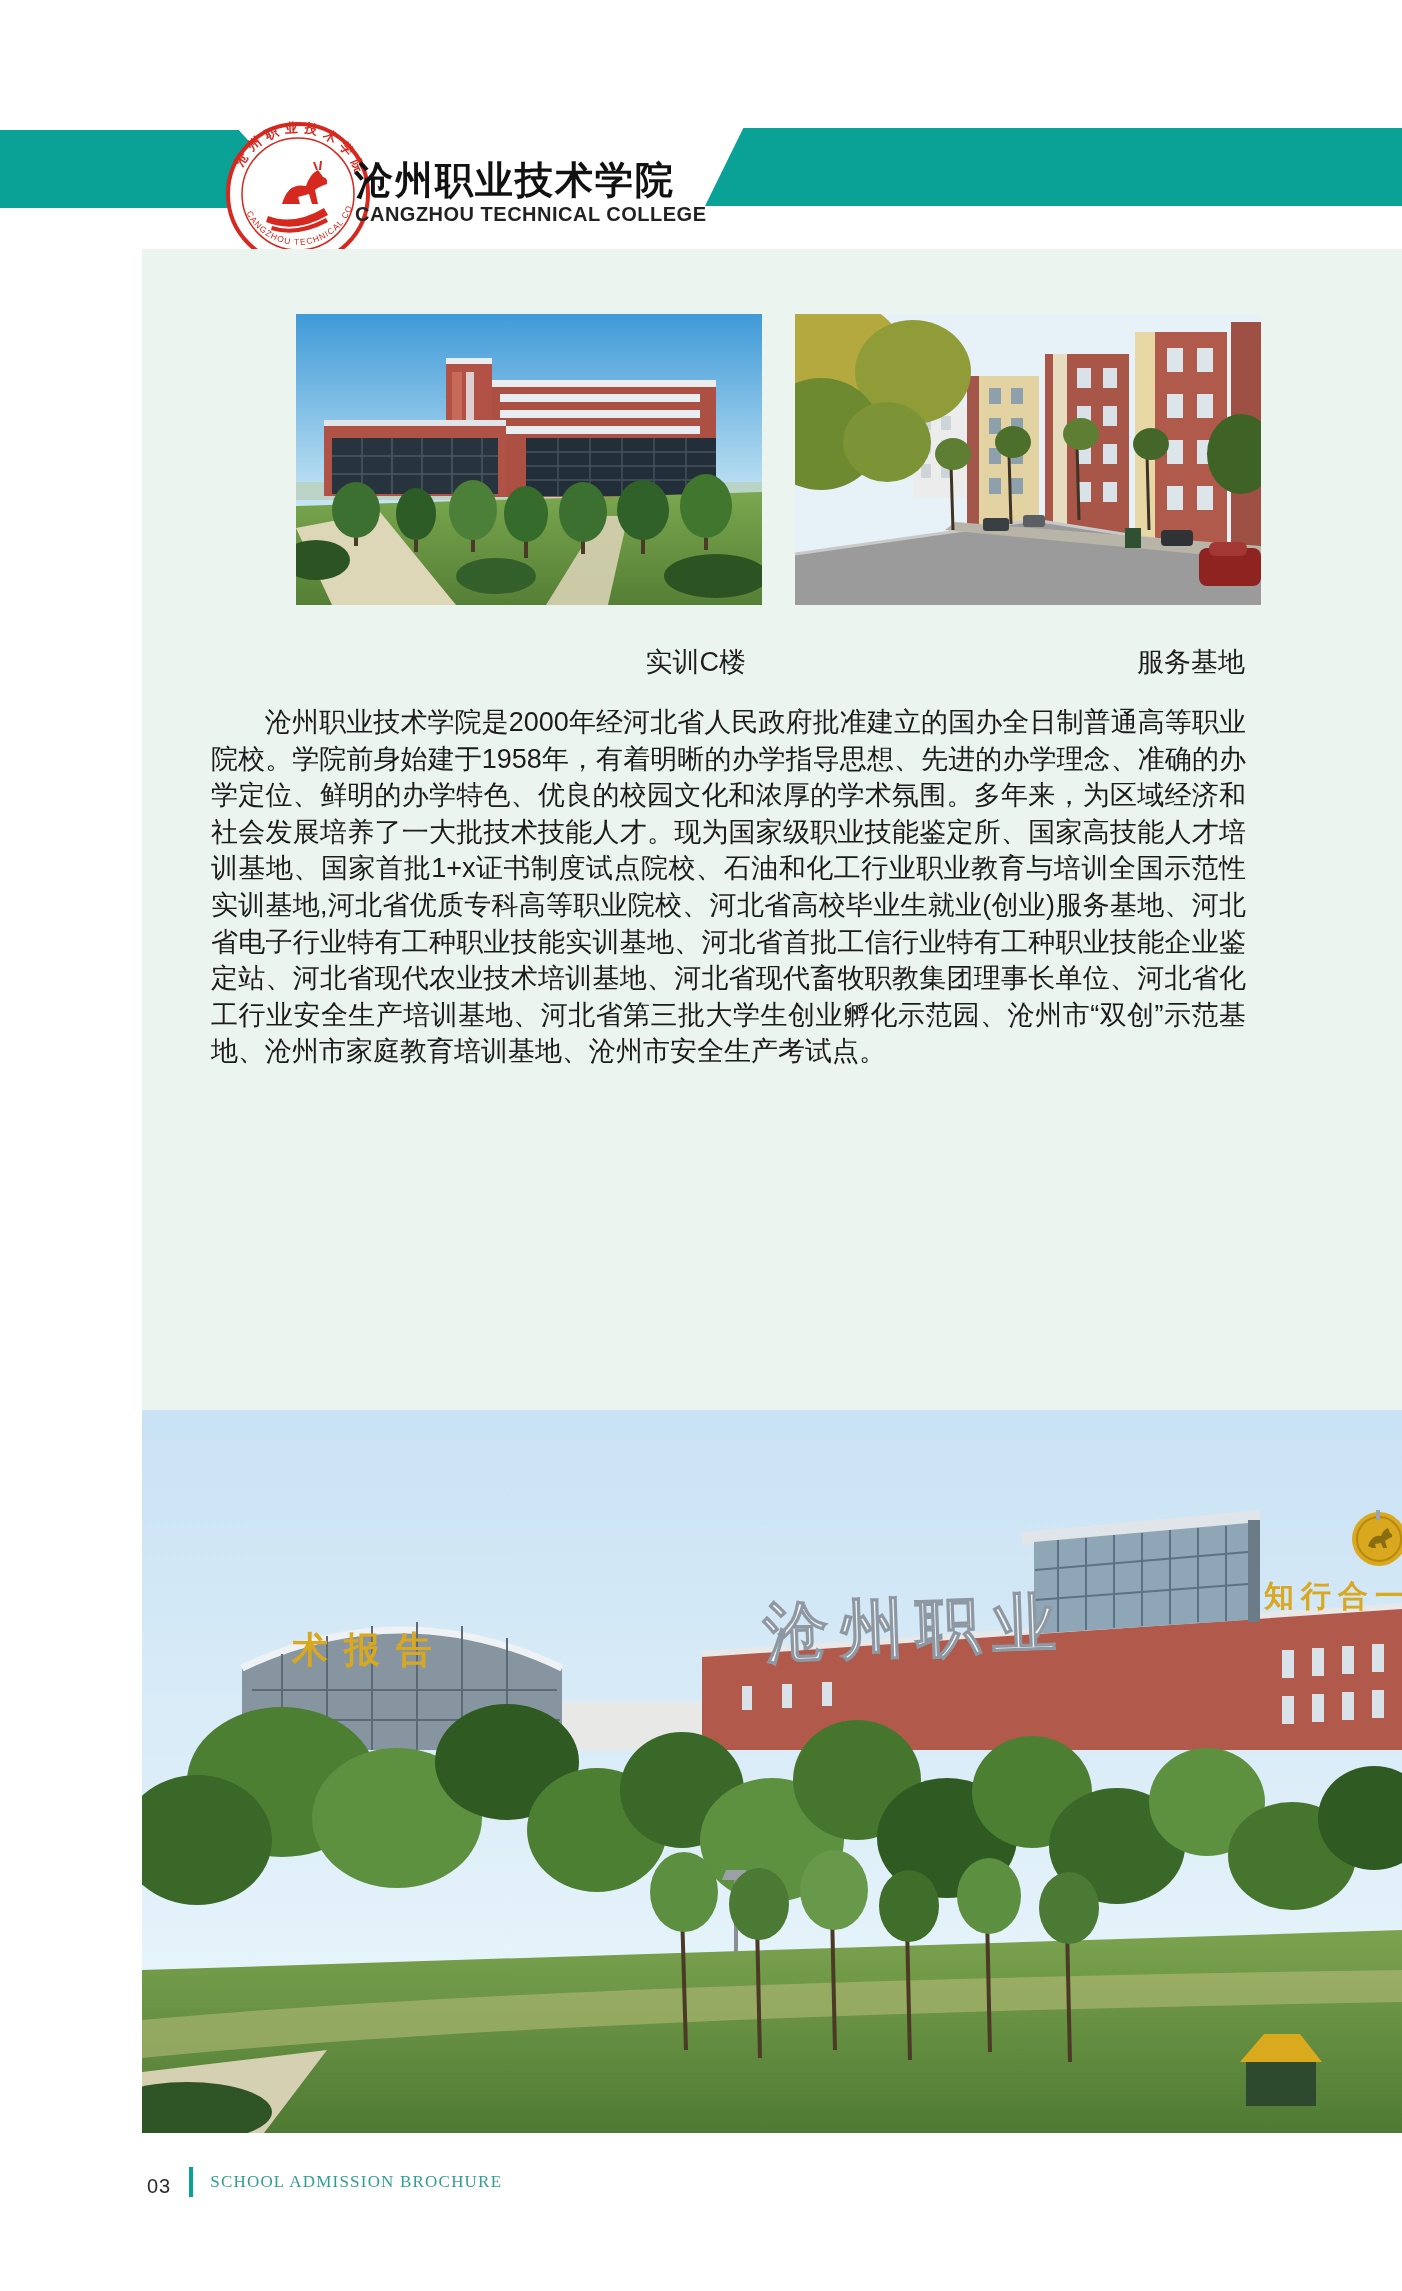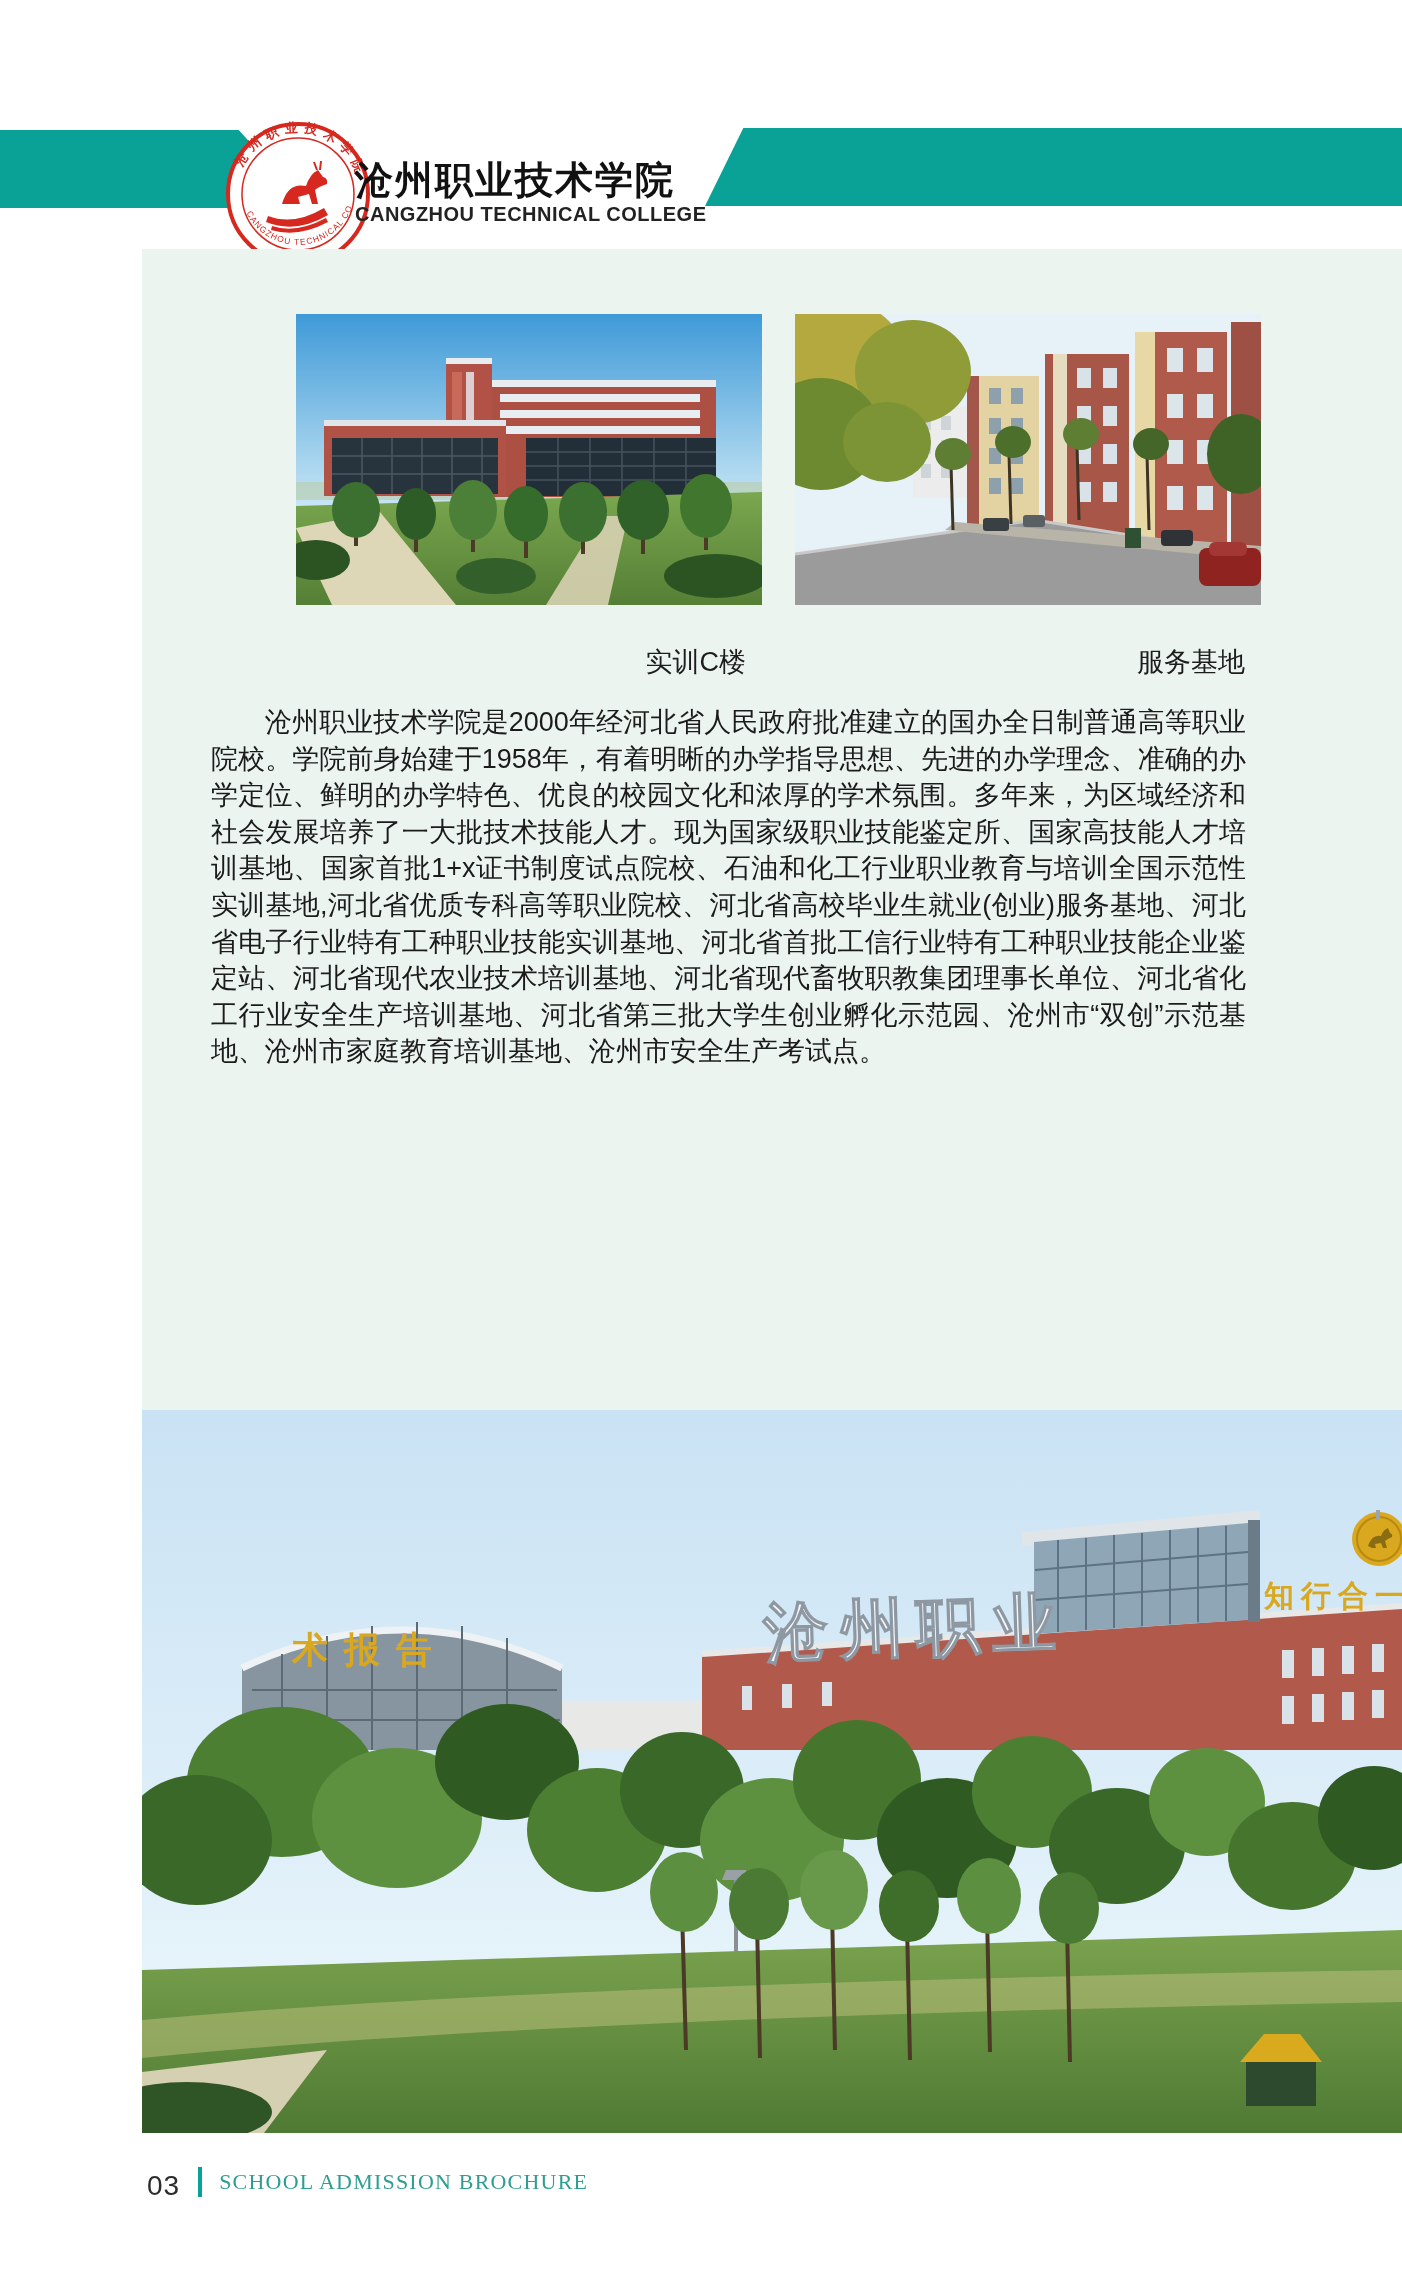--- a/index.html
+++ b/index.html
@@ -27,24 +27,24 @@
     font-size:27px;color:#1d1d1d;text-align:right;box-sizing:border-box;padding-right:16px;}
   .caption1{left:296px;}
   .caption2{left:795px;}
   .article{position:absolute;left:195px;top:688px;width:1067px;
     font-size:27px;line-height:36.6px;color:#1b1b1b;text-align:justify;}
   .article p{margin:16px;text-indent:2em;}
   
   .campus{position:absolute;left:142px;top:1410px;width:1260px;height:723px;overflow:hidden;}
   
   .footer{position:absolute;left:147px;top:2164px;height:36px;display:flex;align-items:center;}
-  .page-num{font-size:28px;color:#2c2c2c;letter-spacing:1px;margin-top:8px;}
+  .page-num{font-size:20px;color:#2c2c2c;letter-spacing:1px;margin-top:8px;}
   .footer-divider{width:4px;height:30px;background:#0aa296;margin:0 17px 0 18px;}
   .brochure-label{font-family:"Liberation Serif","DejaVu Serif",serif;
-    font-size:22px;color:#2f9e92;letter-spacing:1.2px;}
+    font-size:17px;color:#2f9e92;letter-spacing:1.2px;}
 </style>
 </head>
 <body>
 
 <div class="band band-left"></div>
 <div class="band band-right"></div>
 
 <div class="logo">
   <svg width="148" height="148" viewBox="0 0 148 148">
     <circle cx="74" cy="74" r="70" fill="#ffffff" stroke="#d6281e" stroke-width="4"></circle>

